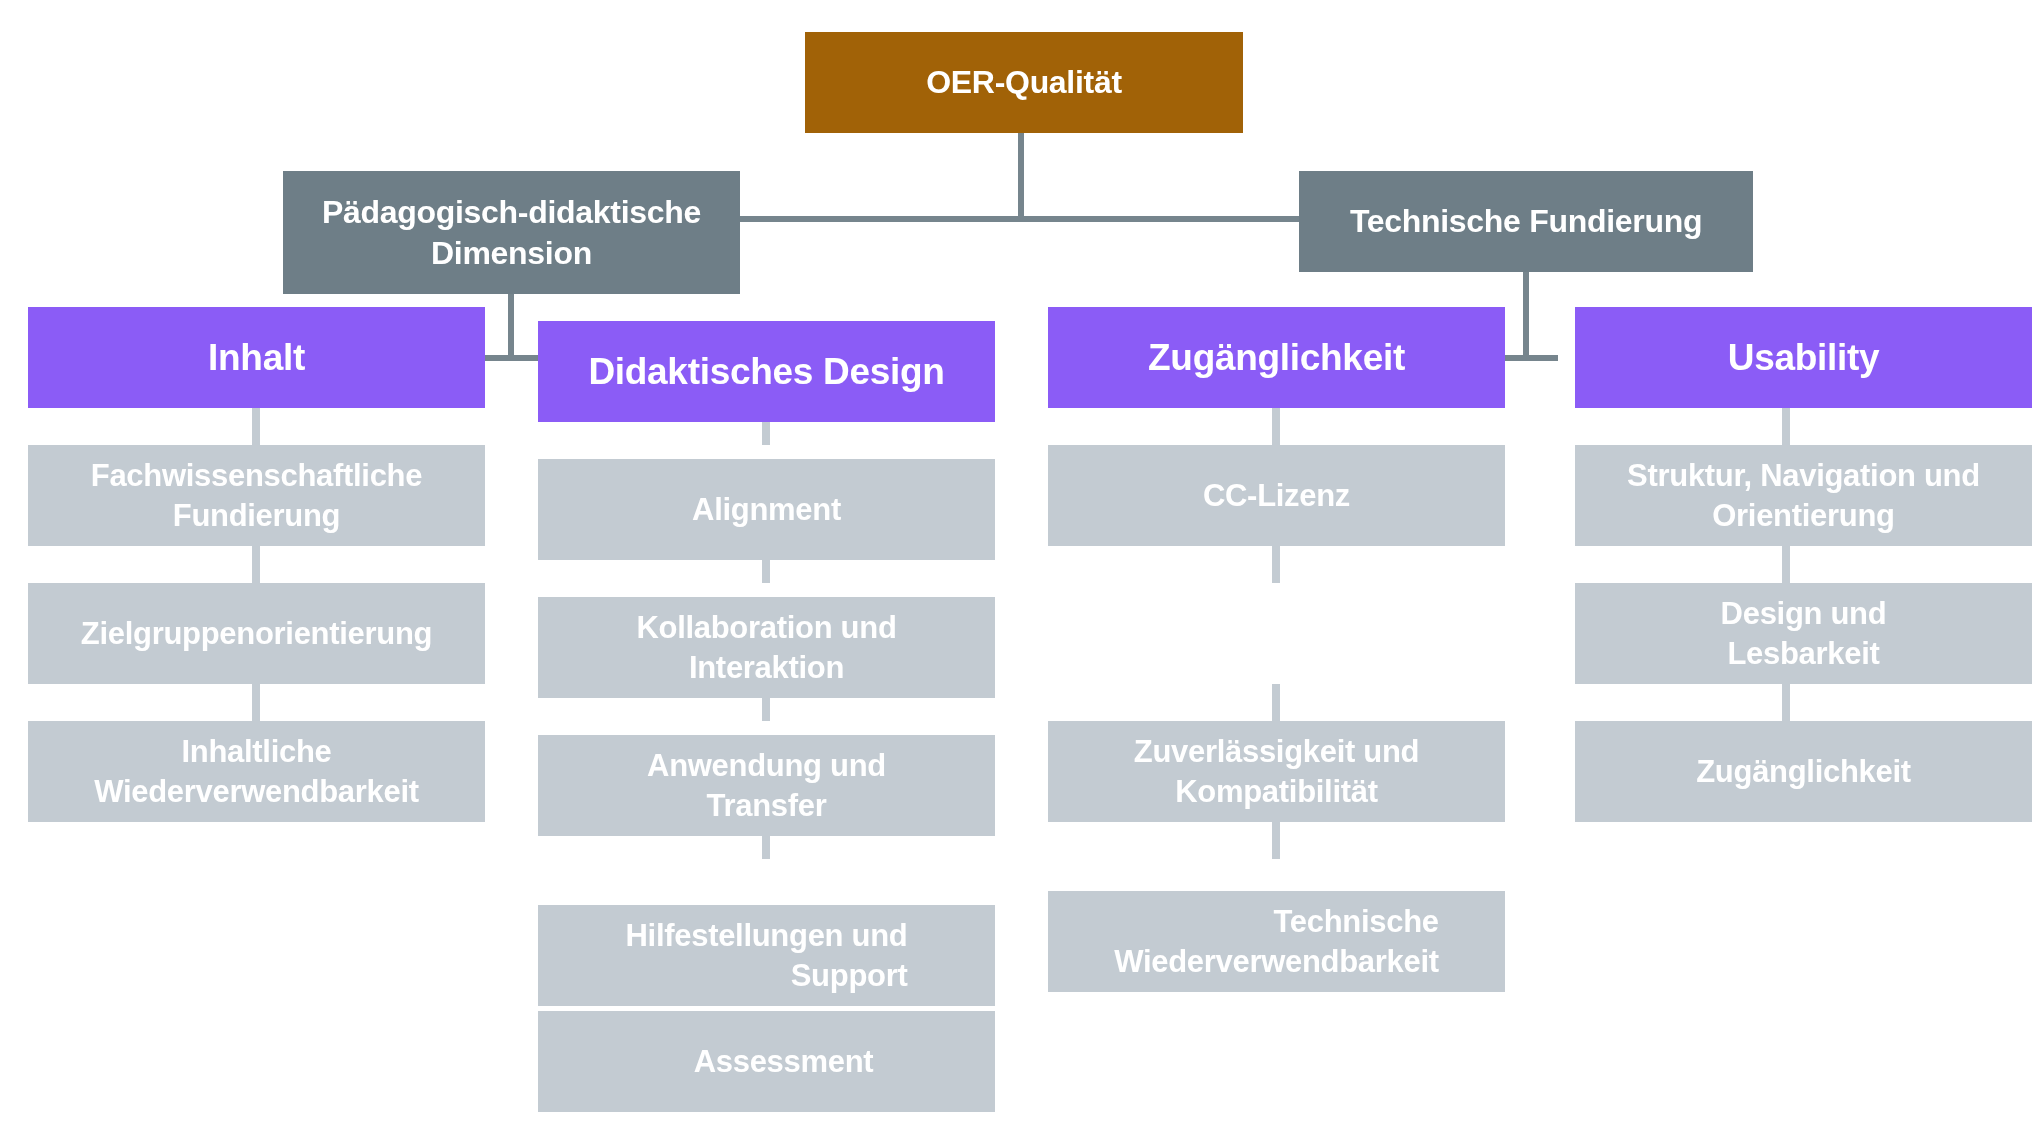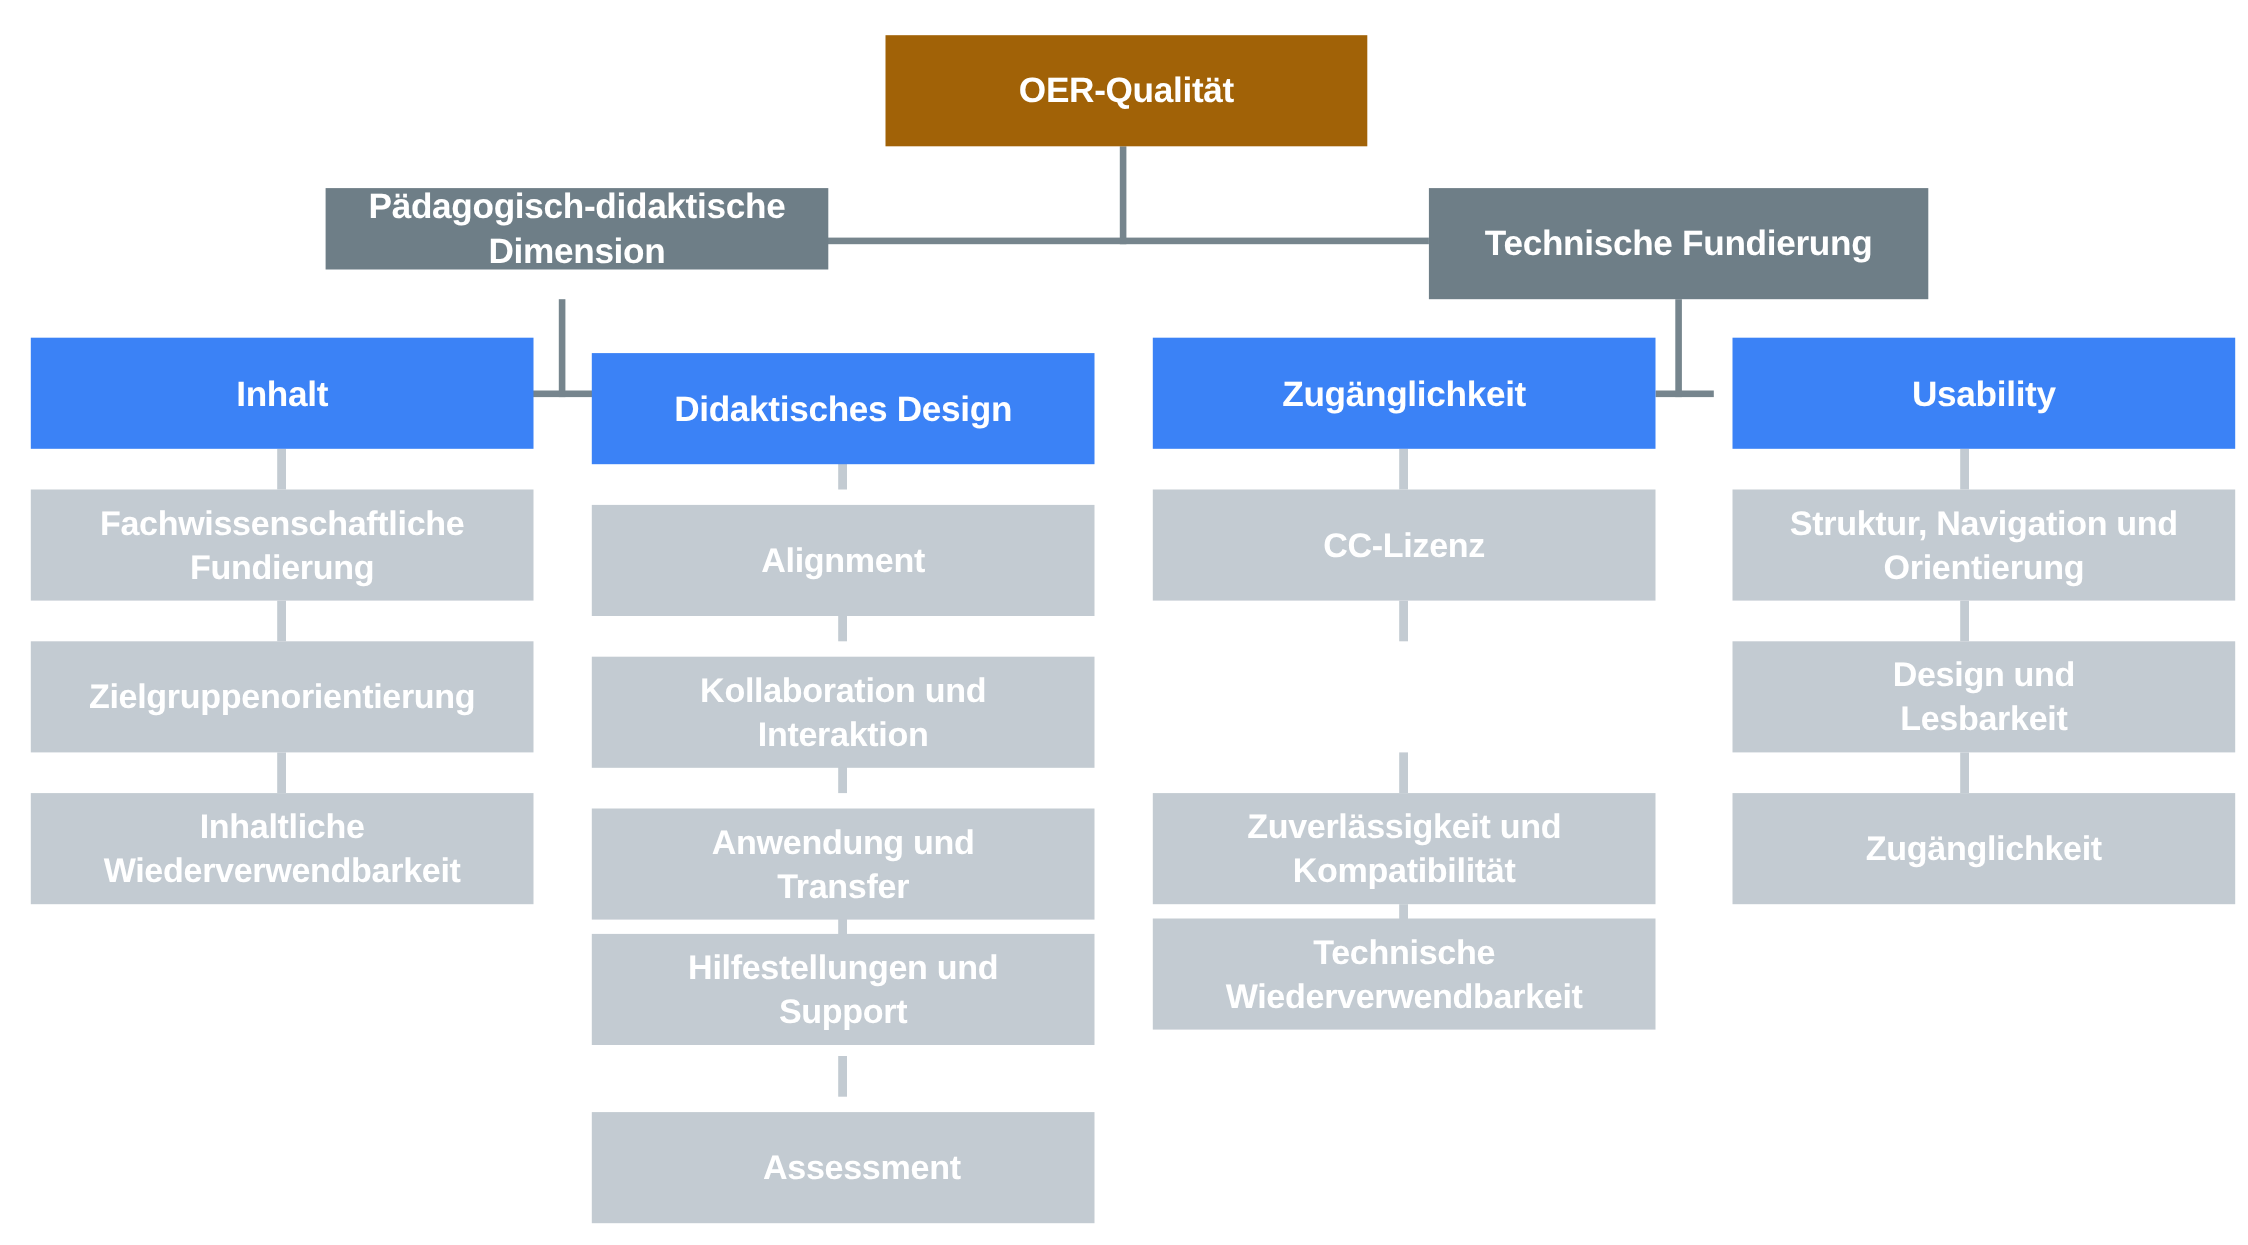--- a/index.html
+++ b/index.html
@@ -24,39 +24,39 @@
     text-align: center;
     color: #ffffff;
     font-weight: 700;
     white-space: pre-line;
     box-sizing: border-box;
     padding: 4px 10px;
     letter-spacing: -0.3px;
   }
   .lvl1 { background: #a16207; font-size: 32px; line-height: 41px; }
   .lvl2 { background: #6E7E87; font-size: 32px; line-height: 41px; }
-  .lvl3 { background: #3b82f6; font-size: 32px; line-height: 40px; }
+  .lvl3 { background: #8b5cf6; font-size: 37px; line-height: 40px; }
   .lvl4 { background: #C3CBD2; font-size: 31px; line-height: 40px; }
 
   
   .root  { left: 805px;  top: 32px;  width: 438px; height: 101px; }
-  .dimL  { left: 283px;  top: 171px; width: 457px; height: 74px; margin-left: 13px; }
+  .dimL  { left: 283px;  top: 171px; width: 457px; height: 123px; }
   .dimR  { left: 1299px; top: 171px; width: 454px; height: 101px; }
 
   .c1 { left: 28px; }
   .c2 { left: 538px; margin-top: 14px; }
   .c3 { left: 1048px; }
   .c4 { left: 1575px; }
   .colbox { width: 457px; height: 101px; }
 
   .rowH { top: 307px; }
   .row1 { top: 445px; }
   .row2 { top: 583px; }
   .row3 { top: 721px; }
-  .row4 { top: 835px; }
+  .row4 { top: 891px; text-align: right; }
   .row5 { top: 997px; padding-left: 44px; }
 
   .conn {
     position: absolute;
     background: #76858D;
   }
   .conn.light { background: #C3CBD2; }
 
   
   .v-root     { left: 1018px; top: 133px; width: 6px;  height: 89px; }

